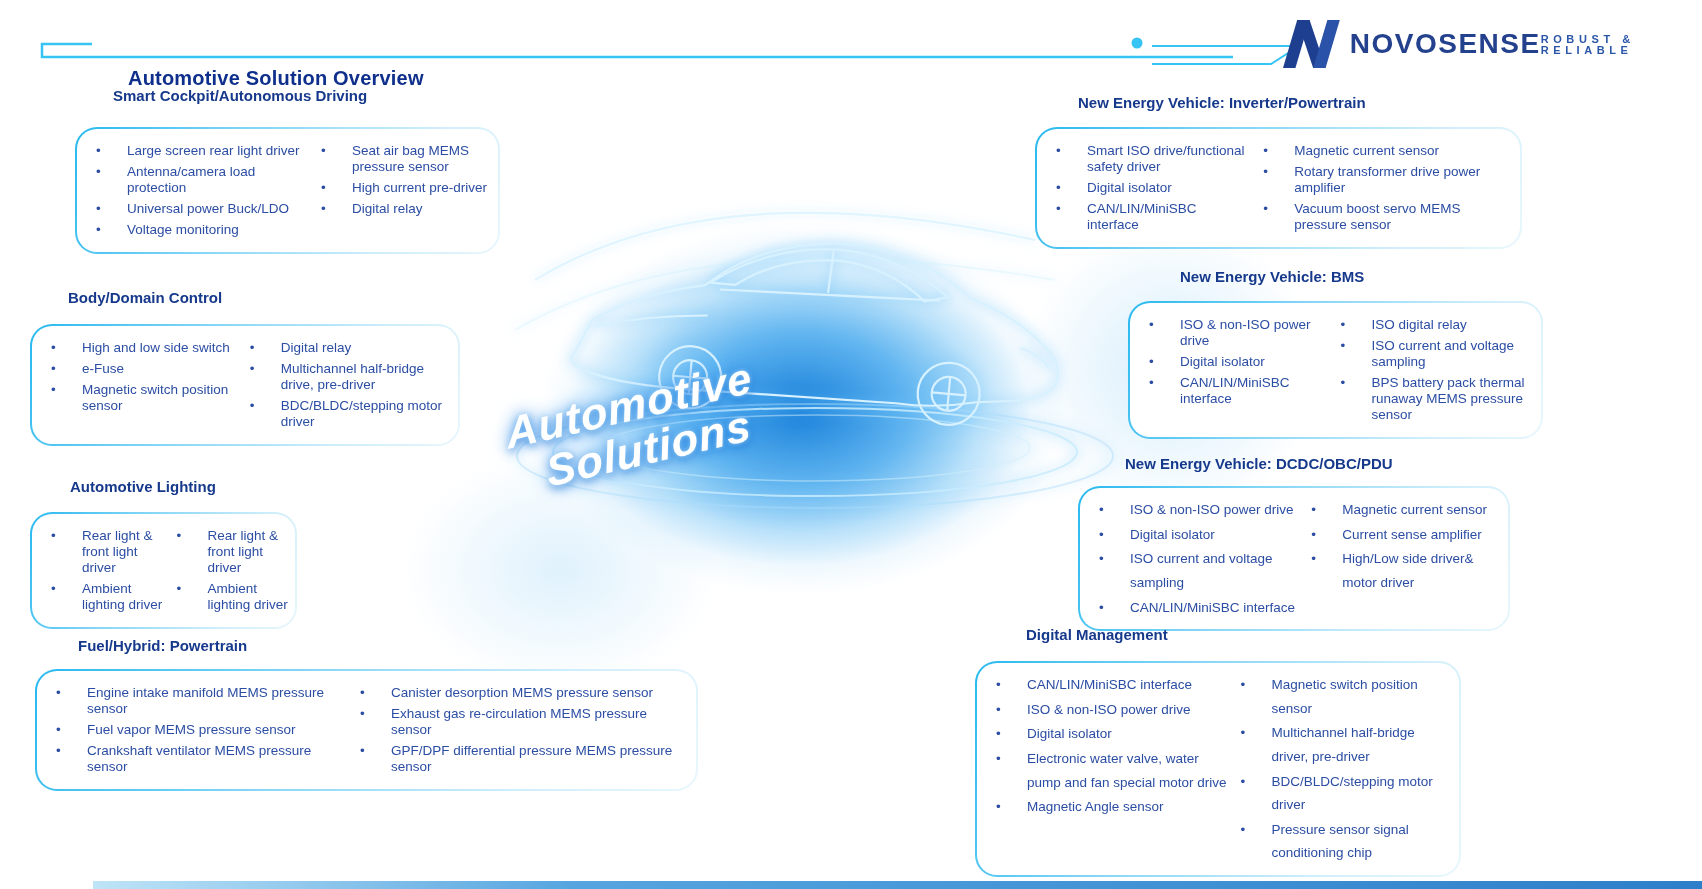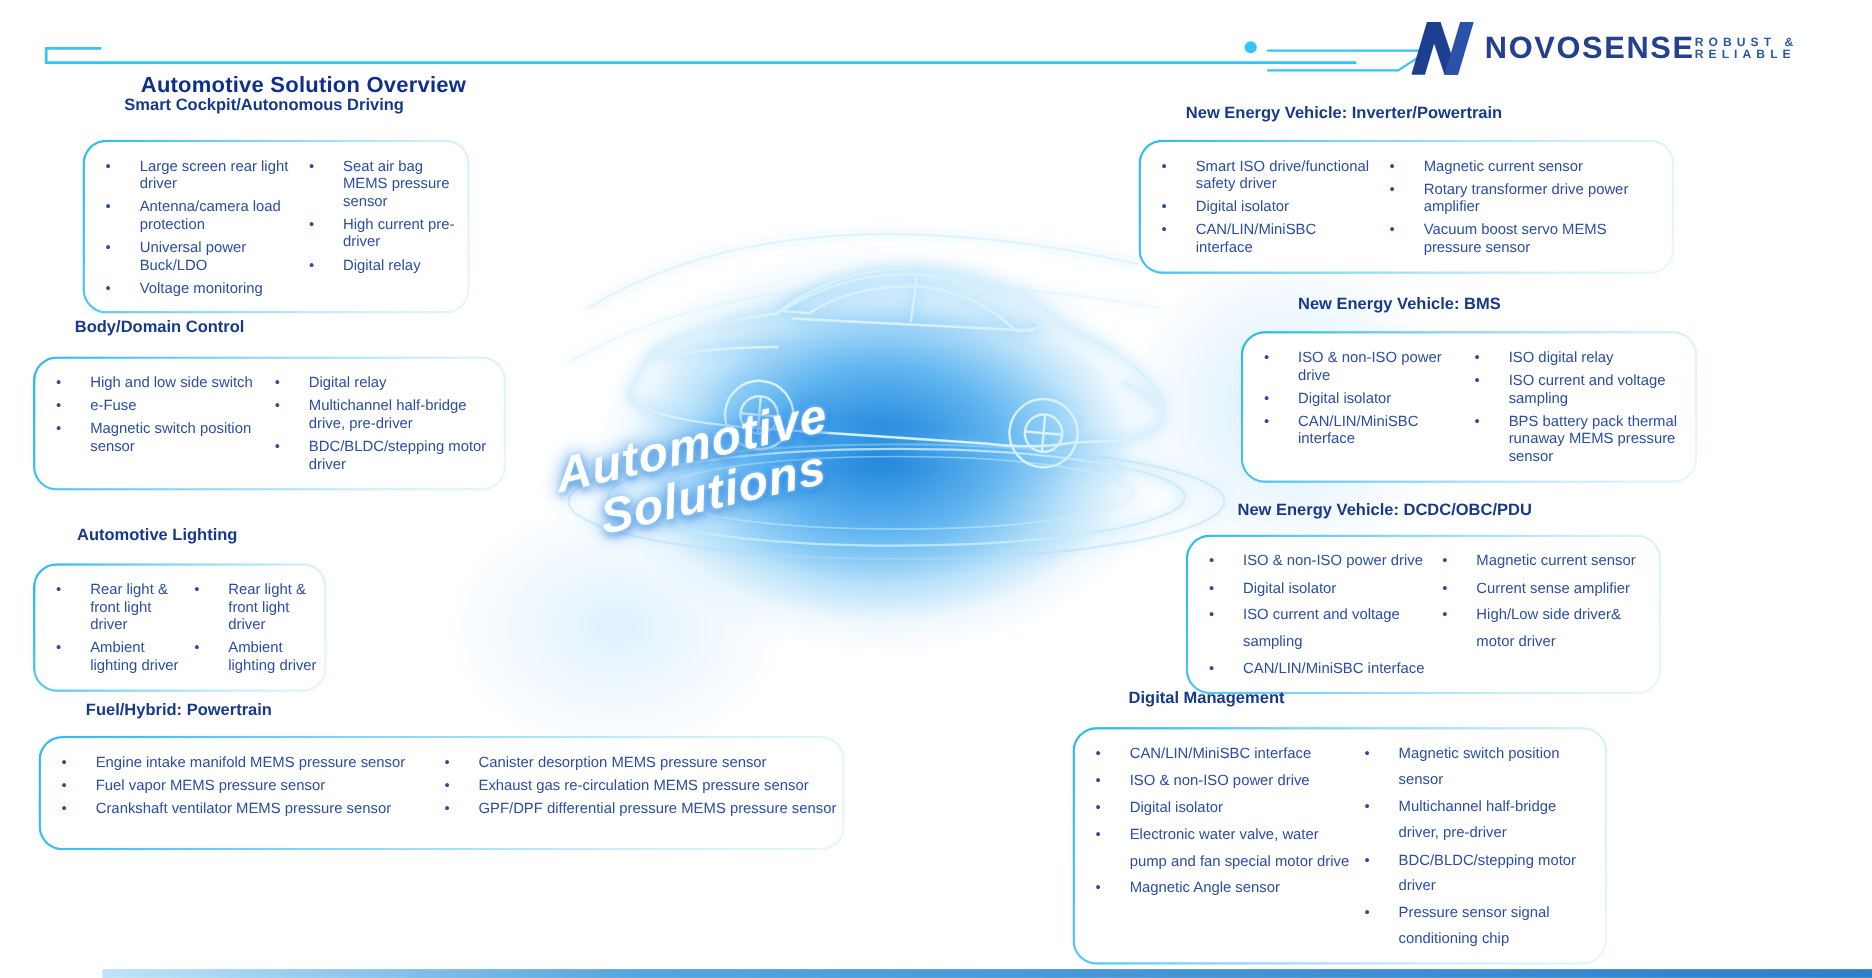--- a/index.html
+++ b/index.html
@@ -100,21 +100,21 @@
     <line x1="420" y1="202" x2="454" y2="202"></line>
   </g>
 </svg>
 
 <div class="center-text">
   <div>Automotive</div>
   <div class="l2">Solutions</div>
 </div>
 
 <div class="sec-title" style="left:113px;top:87px;">Smart Cockpit/Autonomous Driving</div>
-<div class="box" style="left:75px;top:127px;width:352px;min-height:123px;">
+<div class="box" style="left:75px;top:127px;width:425px;min-height:123px;">
   <ul class="col" style="flex:0 0 55%;">
       <li>Large screen rear light driver</li>
       <li>Antenna/camera load protection</li>
       <li>Universal power Buck/LDO</li>
       <li>Voltage monitoring</li>
     </ul>
   <ul class="col" style="flex:0 0 45%;">
       <li>Seat air bag MEMS pressure sensor</li>
       <li>High current pre-driver</li>
       <li>Digital relay</li>
@@ -141,21 +141,21 @@
       <li>Rear light &amp; front light driver</li>
       <li>Ambient lighting driver</li>
     </ul>
   <ul class="col" style="flex:0 0 50%;">
       <li>Rear light &amp; front light driver</li>
       <li>Ambient lighting driver</li>
     </ul>
 </div>
 
 <div class="sec-title" style="left:78px;top:637px;">Fuel/Hybrid: Powertrain</div>
-<div class="box" style="left:35px;top:669px;width:733px;min-height:104px;gap:11px;">
+<div class="box" style="left:35px;top:669px;width:663px;min-height:104px;">
   <ul class="col" style="flex:0 0 47%;">
       <li>Engine intake manifold MEMS pressure sensor</li>
       <li>Fuel vapor MEMS pressure sensor</li>
       <li>Crankshaft ventilator MEMS pressure sensor</li>
     </ul>
   <ul class="col" style="flex:0 0 53%;">
       <li>Canister desorption MEMS pressure sensor</li>
       <li>Exhaust gas re-circulation MEMS pressure sensor</li>
       <li>GPF/DPF differential pressure MEMS pressure sensor</li>
     </ul>

